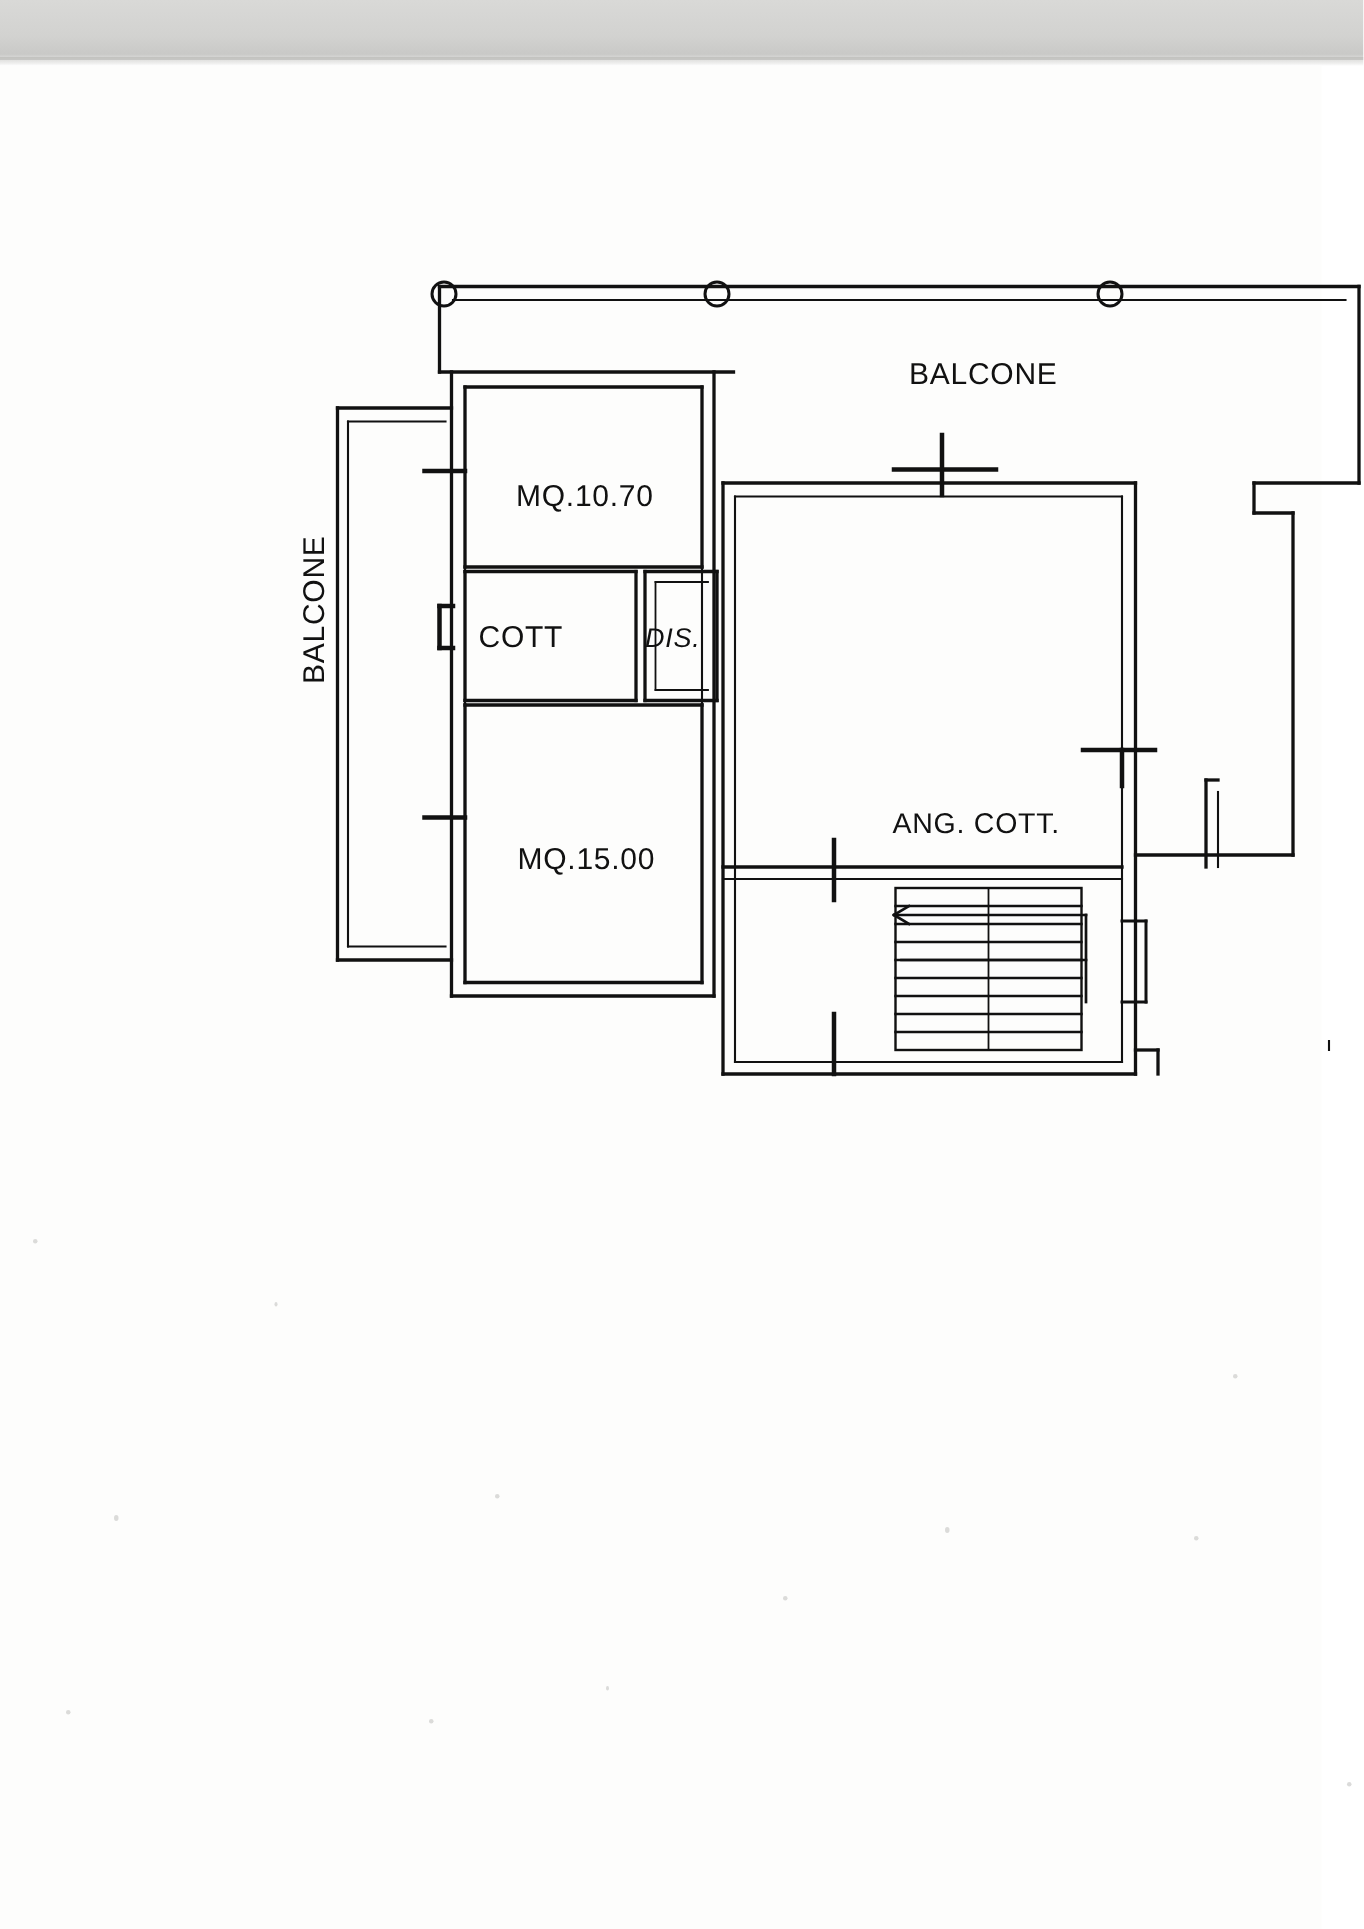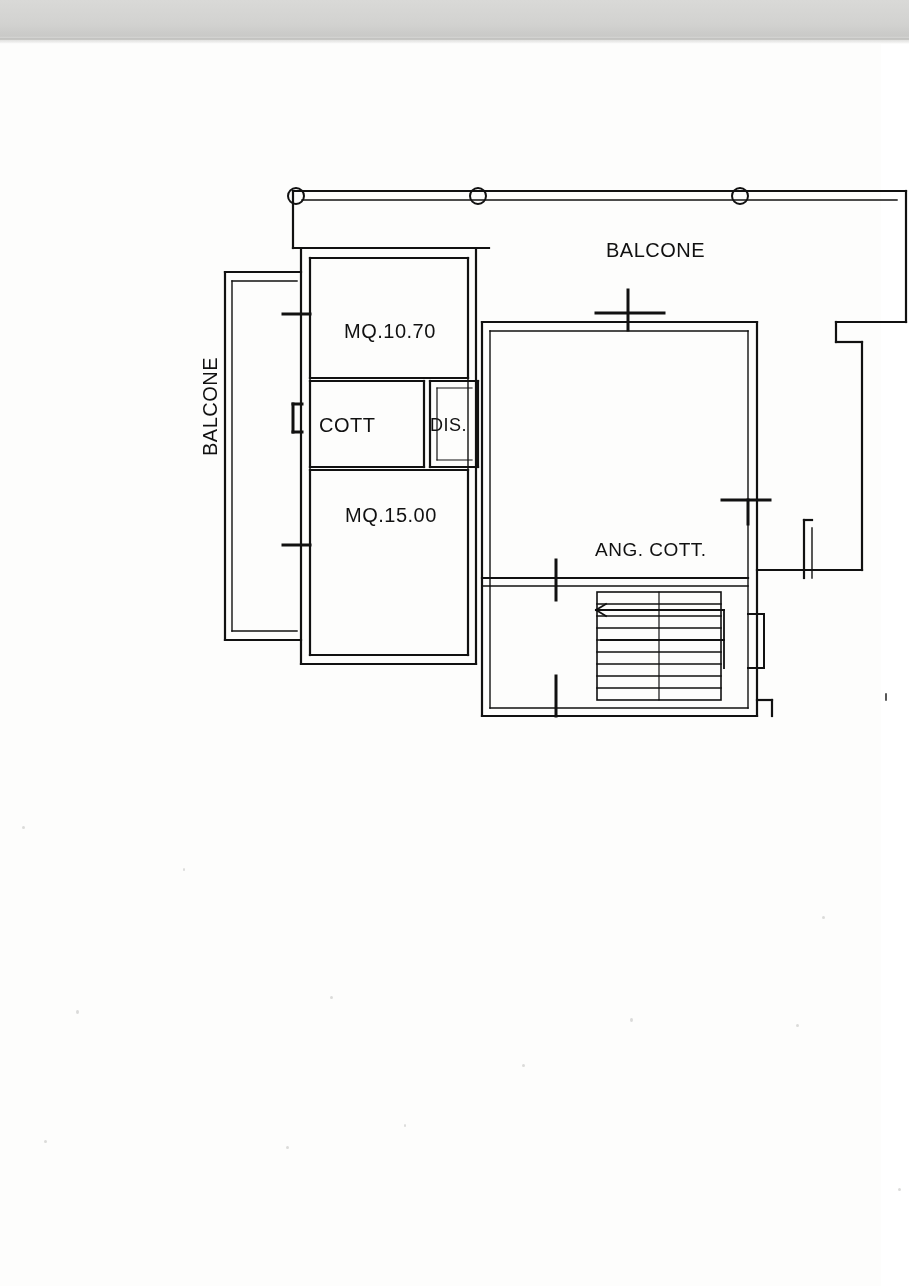--- a/index.html
+++ b/index.html
@@ -50,22 +50,22 @@
   .lbl {
     position: absolute;
     font-family: "Liberation Sans", sans-serif;
     color: #111;
     white-space: nowrap;
     letter-spacing: 0.5px;
   }
   .lbl-balcone-top { left: 606px; top: 239px; font-size: 20px; }
   .lbl-mq1070      { left: 344px; top: 303px; font-size: 20px; margin-top: 17px; }
   .lbl-bagno       { left: 319px; top: 414px; font-size: 20px; }
-  .lbl-dis         { left: 430px; top: 415px; font-size: 18px; }
-  .lbl-mq1500      { left: 345px; top: 504px; font-size: 20px; }
+  .lbl-dis         { left: 430px; top: 415px; font-size: 18px; font-style: italic; }
+  .lbl-mq1500      { left: 345px; top: 562px; font-size: 20px; }
   .lbl-angcott     { left: 595px; top: 539px; font-size: 19px; }
   .lbl-balcone-left {
     left: 243px; top: 388px; font-size: 20px;
     transform: rotate(-90deg);
     transform-origin: 12px 56px;
   }
   .speck {
     position: absolute;
     background: #cfcfcd;
     border-radius: 50%;

